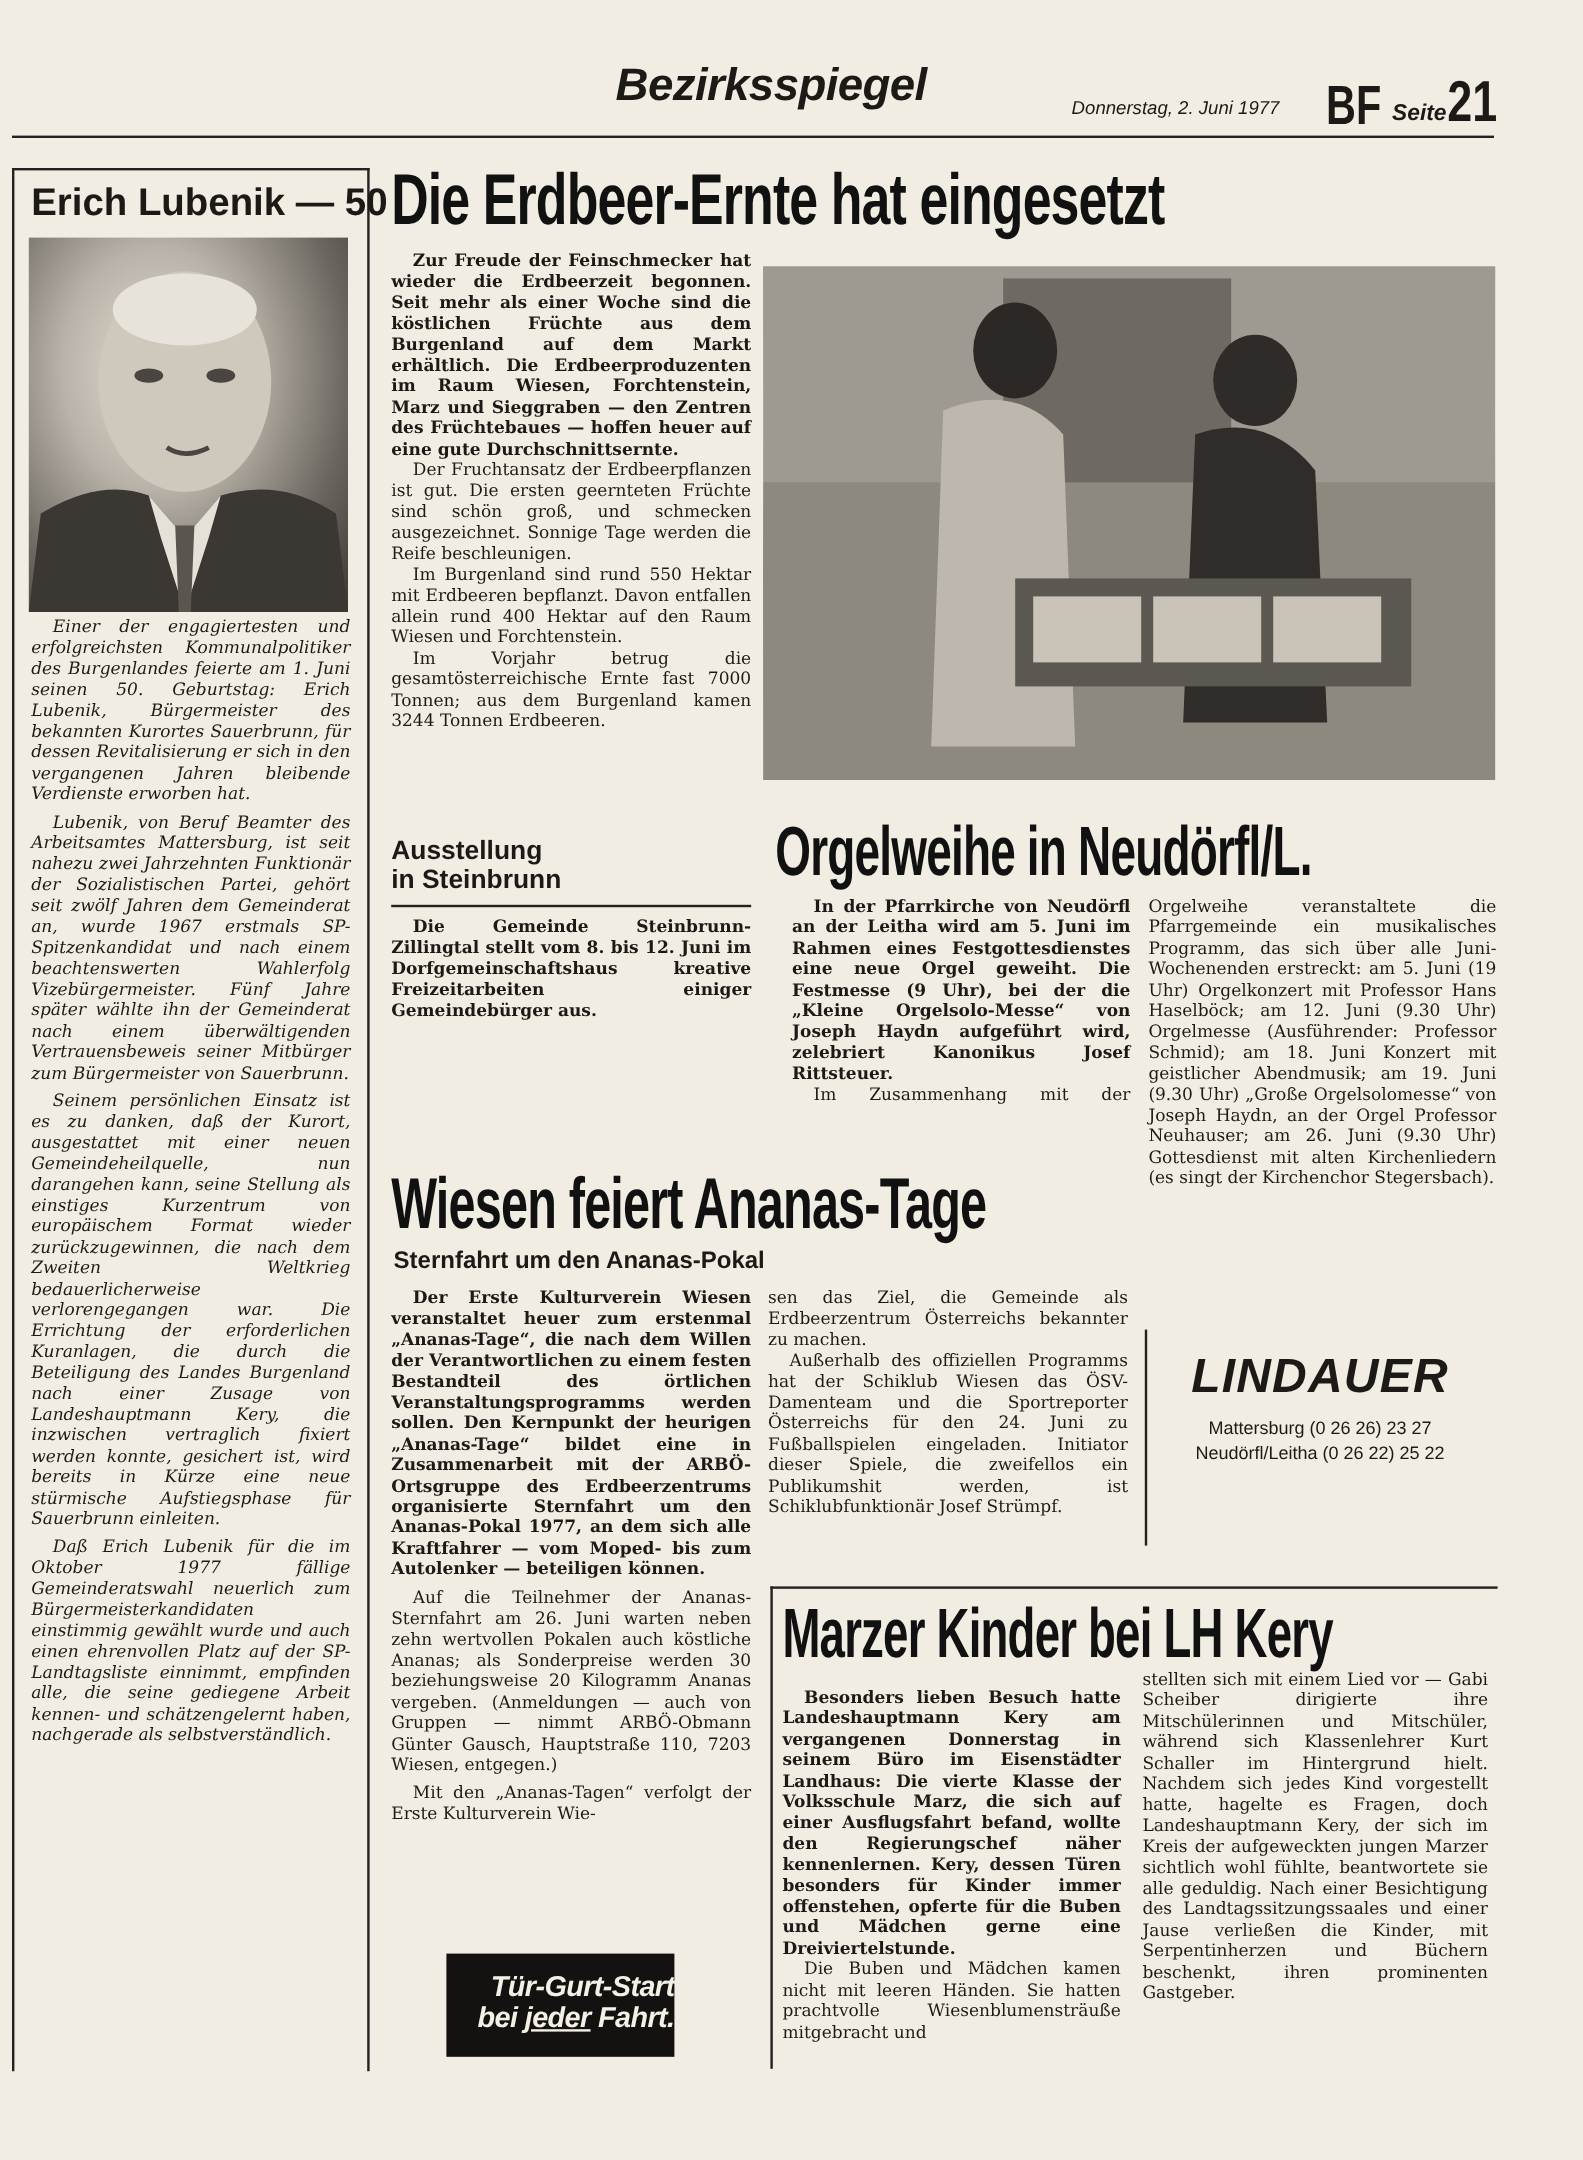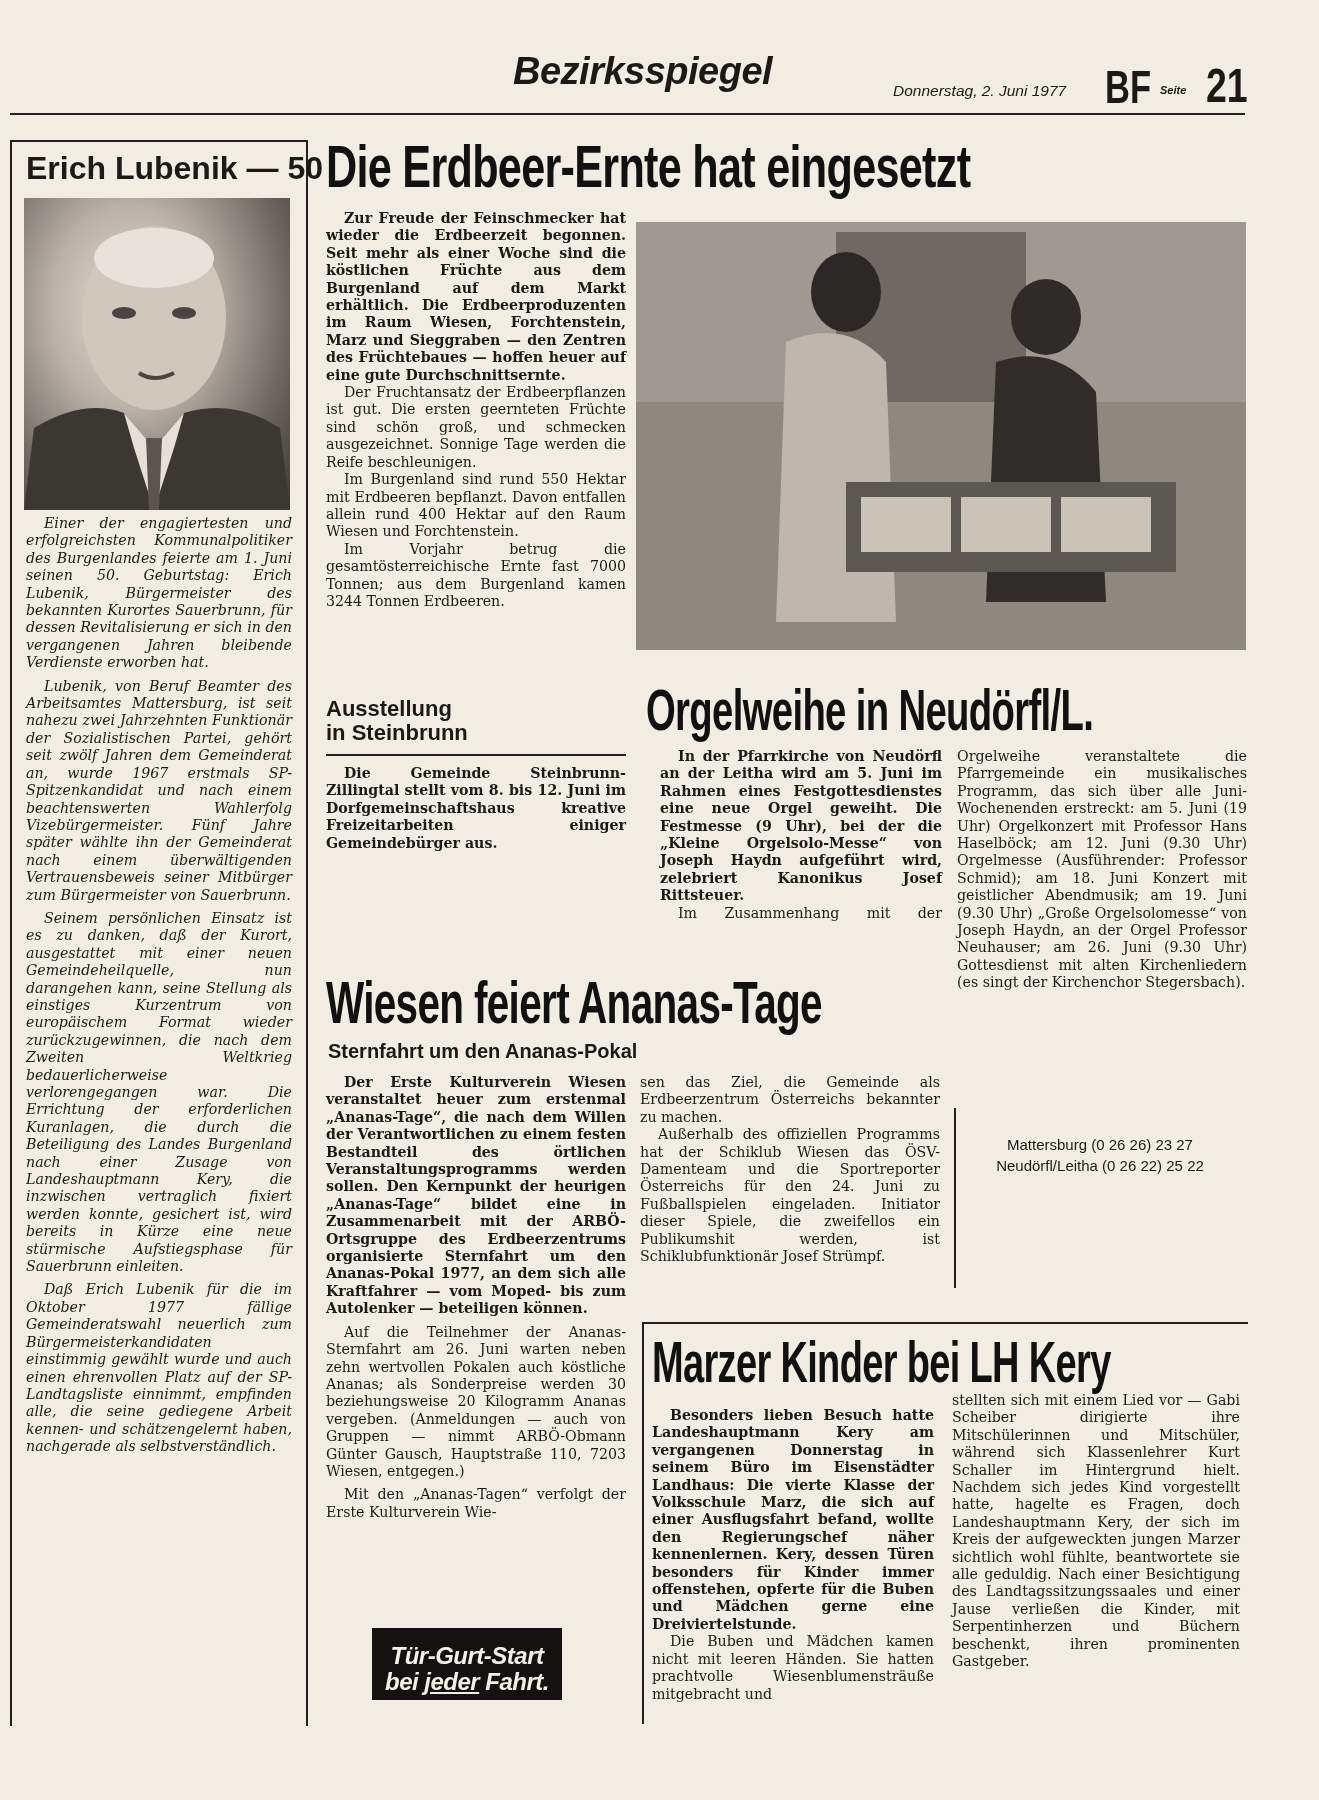--- a/index.html
+++ b/index.html
@@ -9,21 +9,21 @@
   .body-text { font-family:"DejaVu Serif", serif; font-size:14.2px; line-height:17.4px; text-align:justify; }
   .body-text p { margin:0; text-indent:18px; }
   .bold { font-weight:bold; }
   .italic { font-style:italic; }
   .headline { font-family:"Liberation Sans", sans-serif; font-weight:bold; color:#111; transform-origin:left top; white-space:nowrap; letter-spacing:-1px; }
   .hr { position:absolute; background:#222; }
   
   #masthead-title { left:485px; top:50px; font-size:38px; font-style:italic; font-weight:bold; font-family:"Liberation Sans", sans-serif; letter-spacing:-0.5px;margin-left:28px; }
   #masthead-date { left:893px; top:82px; font-size:15.5px; font-style:italic; font-family:"Liberation Sans", sans-serif; }
   #masthead-bf { left:1105px; top:60px; font-size:46px; font-weight:bold; font-family:"Liberation Sans", sans-serif; transform:scaleX(0.75); transform-origin:left top; }
-  #masthead-seite { left:1160px; top:84px; font-size:11px; font-style:italic; font-weight:bold; font-family:"Liberation Sans", sans-serif; }
+  #masthead-seite { left:1160px; top:84px; font-size:19px; font-style:italic; font-weight:bold; font-family:"Liberation Sans", sans-serif; }
   #masthead-page { left:1206px; top:58px; font-size:48px; font-weight:bold; font-family:"Liberation Sans", sans-serif; transform:scaleX(0.78); transform-origin:left top; }
   
   #lubenik-box { left:10px; top:140px; width:294px; height:1584px; border-left:2px solid #222; border-right:2px solid #222; border-top:2px solid #222; }
   #lubenik-title { left:26px; top:150px; font-size:32px; font-weight:bold; font-family:"Liberation Sans", sans-serif; }
   #lubenik-photo { left:24px; top:198px; width:266px; height:312px; background:radial-gradient(ellipse at 40% 35%, #e3ddd2 0%, #b8b2a8 35%, #6c6760 70%, #3a3733 100%); overflow:hidden; }
   #lubenik-text { left:26px; top:515px; width:266px; }
   
   #strawberry-photo { left:636px; top:222px; width:610px; height:428px; background:linear-gradient(180deg,#8c887f 0%,#b3aea4 30%,#7b776f 60%,#a29c92 100%); overflow:hidden; }
   .ad-box { position:absolute; }
 </style>
@@ -106,27 +106,28 @@
 <div class="abs body-text" style="left:326px; top:1074px; width:300px;">
   <p class="bold">Der Erste Kulturverein Wiesen veranstaltet heuer zum erstenmal „Ananas-Tage“, die nach dem Willen der Verantwortlichen zu einem festen Bestandteil des örtlichen Veranstaltungsprogramms werden sollen. Den Kernpunkt der heurigen „Ananas-Tage“ bildet eine in Zusammenarbeit mit der ARBÖ-Ortsgruppe des Erdbeerzentrums organisierte Sternfahrt um den Ananas-Pokal 1977, an dem sich alle Kraftfahrer — vom Moped- bis zum Autolenker — beteiligen können.</p>
   <p style="margin-top:6px;">Auf die Teilnehmer der Ananas-Sternfahrt am 26. Juni warten neben zehn wertvollen Pokalen auch köstliche Ananas; als Sonderpreise werden 30 beziehungsweise 20 Kilogramm Ananas vergeben. (Anmeldungen — auch von Gruppen — nimmt ARBÖ-Obmann Günter Gausch, Hauptstraße 110, 7203 Wiesen, entgegen.)</p>
   <p style="margin-top:6px;">Mit den „Ananas-Tagen“ verfolgt der Erste Kulturverein Wie-</p>
 </div>
 <div class="abs body-text" style="left:640px; top:1074px; width:300px;">
   <p style="text-indent:0;">sen das Ziel, die Gemeinde als Erdbeerzentrum Österreichs bekannter zu machen.</p>
   <p>Außerhalb des offiziellen Programms hat der Schiklub Wiesen das ÖSV-Damenteam und die Sportreporter Österreichs für den 24. Juni zu Fußballspielen eingeladen. Initiator dieser Spiele, die zweifellos ein Publikumshit werden, ist Schiklubfunktionär Josef Strümpf.</p>
 </div>
 
-<div class="ad-box" style="left:372px; top:1628px; width:190px; height:72px; background:#141210; color:#f4f0e6; font-family:'Liberation Sans', sans-serif; font-weight:bold; font-style:italic; font-size:24px; line-height:26px; text-align:center; padding-top:15px; box-sizing:border-box; letter-spacing:-0.5px;">
+<div class="ad-box" style="left:372px; top:1628px; width:190px; height:86px; background:#141210; color:#f4f0e6; font-family:'Liberation Sans', sans-serif; font-weight:bold; font-style:italic; font-size:24px; line-height:26px; text-align:right; padding-top:15px; box-sizing:border-box; letter-spacing:-0.5px;">
   <div>Tür-Gurt-Start</div>
   <div><span>bei </span><span style="text-decoration:underline;margin-top:36px;">jeder</span><span> Fahrt.</span></div>
 </div>
 
 <div class="hr" style="left:954px; top:1108px; width:2px; height:180px;"></div>
 <div class="ad-box sans" style="left:960px; top:1124px; width:280px; text-align:center;">
+  <div class="bold italic" style="font-size:40px; line-height:46px; letter-spacing:1px;">LINDAUER</div>
   <div style="font-size:15px; margin-top:12px;">Mattersburg (0 26 26) 23 27</div>
   <div style="font-size:15px; margin-top:4px;">Neudörfl/Leitha (0 26 22) 25 22</div>
 </div>
 
 <div class="abs" style="left:642px; top:1322px; width:604px; height:400px; border-left:2px solid #222; border-top:2px solid #222;"></div>
 <div class="abs headline" style="left:652px; top:1328px; font-size:58px; transform:scaleX(0.655);">Marzer Kinder bei LH Kery</div>
 <div class="abs body-text" style="left:652px; top:1392px; width:282px;margin-top:15px;">
   <p class="bold">Besonders lieben Besuch hatte Landeshauptmann Kery am vergangenen Donnerstag in seinem Büro im Eisenstädter Landhaus: Die vierte Klasse der Volksschule Marz, die sich auf einer Ausflugsfahrt befand, wollte den Regierungschef näher kennenlernen. Kery, dessen Türen besonders für Kinder immer offenstehen, opferte für die Buben und Mädchen gerne eine Dreiviertelstunde.</p>
   <p>Die Buben und Mädchen kamen nicht mit leeren Händen. Sie hatten prachtvolle Wiesenblumensträuße mitgebracht und</p>
 </div>

